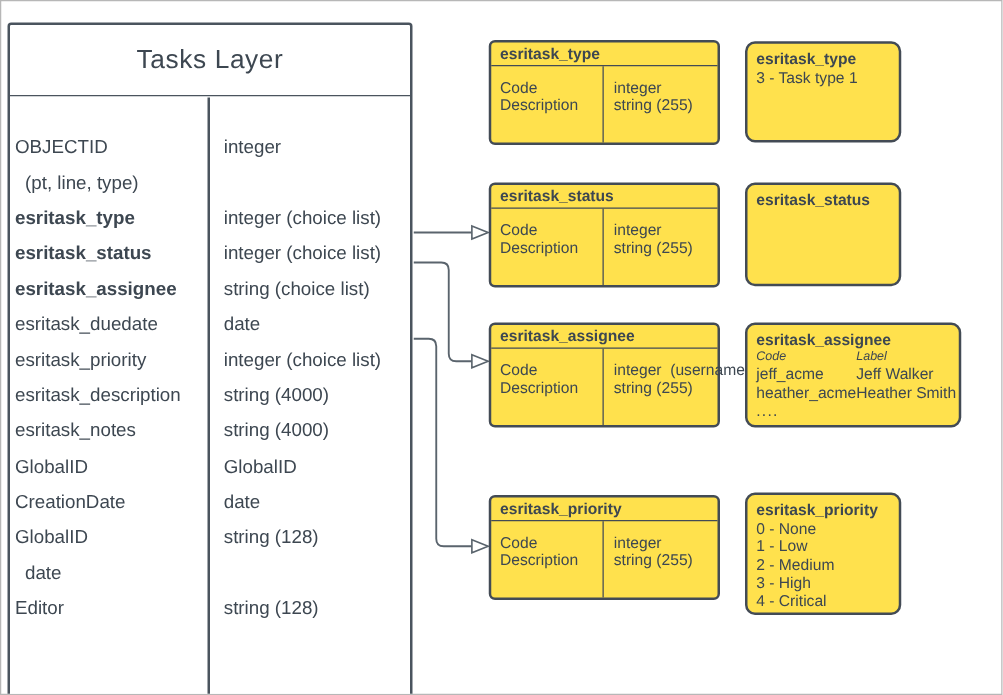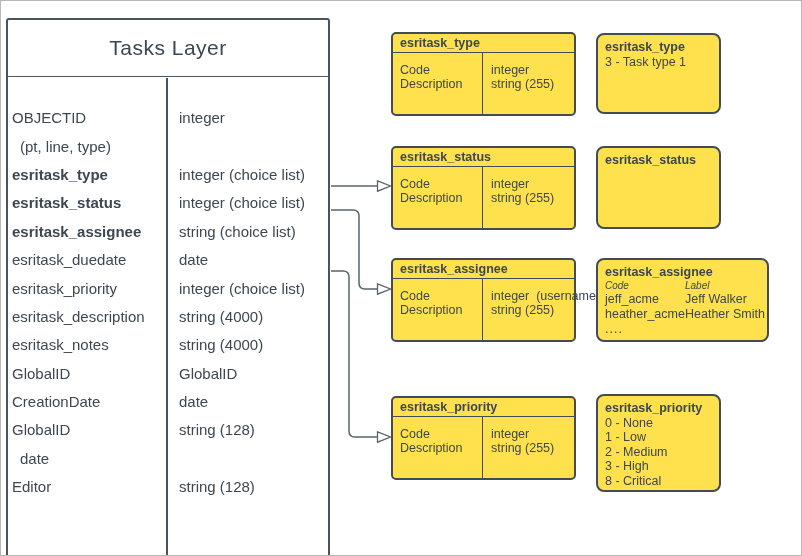--- a/index.html
+++ b/index.html
@@ -217,17 +217,17 @@
     <div class="legend-title">esritask_priority</div>
     <div>
   <div class="legend-line">0 - None</div>
 
   <div class="legend-line">1 - Low</div>
 
   <div class="legend-line">2 - Medium</div>
 
   <div class="legend-line">3 - High</div>
 
-  <div class="legend-line">8 - Critical</div>
+  <div class="legend-line">4 - Critical</div>
 </div>
   </div>
 
 </div>
 
 </body></html>

